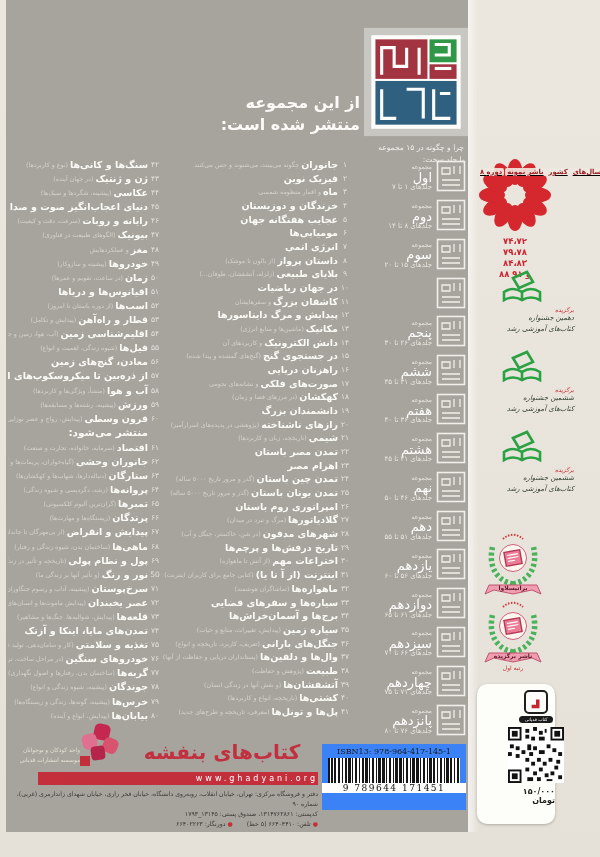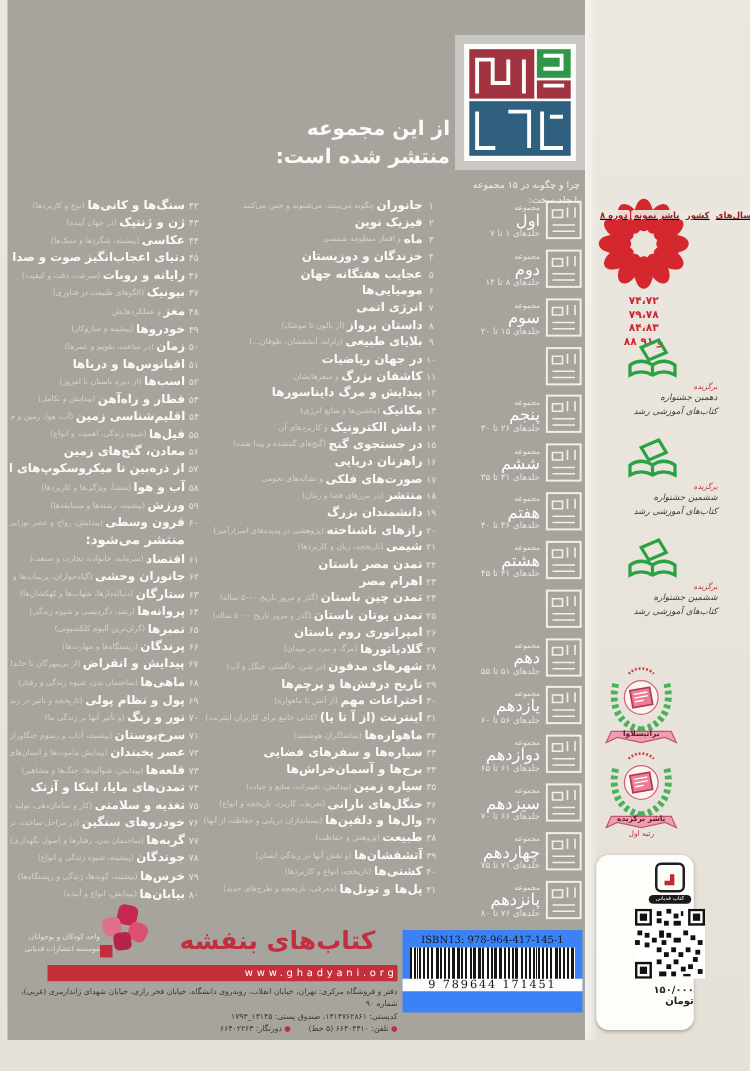--- a/index.html
+++ b/index.html
@@ -205,21 +205,21 @@
         </div>
 
         <div class="book-row">
           <span class="num">۱۷</span>
           <span class="title">صورت‌های فلکی</span>
           <span class="subtitle">و نشانه‌های نجومی</span>
         </div>
 
         <div class="book-row">
           <span class="num">۱۸</span>
-          <span class="title">منتشر</span>
+          <span class="title">کهکشان</span>
           <span class="subtitle">(در مرزهای فضا و زمان)</span>
         </div>
 
         <div class="book-row">
           <span class="num">۱۹</span>
           <span class="title">دانشمندان بزرگ</span>
           <span class="subtitle"></span>
         </div>
 
         <div class="book-row">
@@ -528,21 +528,21 @@
             <span class="subtitle">(ساختمان بدن، شیوه زندگی و رفتار)</span>
           </div>
         
           <div class="book-row">
             <span class="num">۶۹</span>
             <span class="title">پول و نظام پولی</span>
             <span class="subtitle">(تاریخچه و تأثیر در زندگی بشر)</span>
           </div>
         
           <div class="book-row">
-            <span class="num">۷۰</span>
+            <span class="num">50</span>
             <span class="title">نور و رنگ</span>
             <span class="subtitle">(و تأثیر آنها بر زندگی ما)</span>
           </div>
         
           <div class="book-row">
             <span class="num">۷۱</span>
             <span class="title">سرخ‌پوستان</span>
             <span class="subtitle">(پیشینه، آداب و رسوم جنگاوران سلحشور)</span>
           </div>
         
@@ -710,20 +710,25 @@
             <div class="coll-range">جلدهای ۴۱ تا ۴۵</div>
           </span>
         </div>
 
         <div class="coll-item">
           <span class="mini-logo">
             <svg width="30" height="32" viewBox="0 0 30 32">
               <rect x="1.5" y="1.5" width="27" height="29" fill="none" stroke="#f1efe9" stroke-width="1.6"></rect>
               <path d="M6 8 h8 v6 h-8 z M18 6 v8 M24 6 v8 M6 20 h18 M6 25 h18" stroke="#f1efe9" stroke-width="1.3" fill="none"></path>
             </svg>
+          </span>
+          <span class="coll-text">
+            <div class="coll-label">مجموعه</div>
+            <div class="coll-ord">نهم</div>
+            <div class="coll-range">جلدهای ۴۶ تا ۵۰</div>
           </span>
         </div>
 
         <div class="coll-item">
           <span class="mini-logo">
             <svg width="30" height="32" viewBox="0 0 30 32">
               <rect x="1.5" y="1.5" width="27" height="29" fill="none" stroke="#f1efe9" stroke-width="1.6"></rect>
               <path d="M6 8 h8 v6 h-8 z M18 6 v8 M24 6 v8 M6 20 h18 M6 25 h18" stroke="#f1efe9" stroke-width="1.3" fill="none"></path>
             </svg>
           </span>

